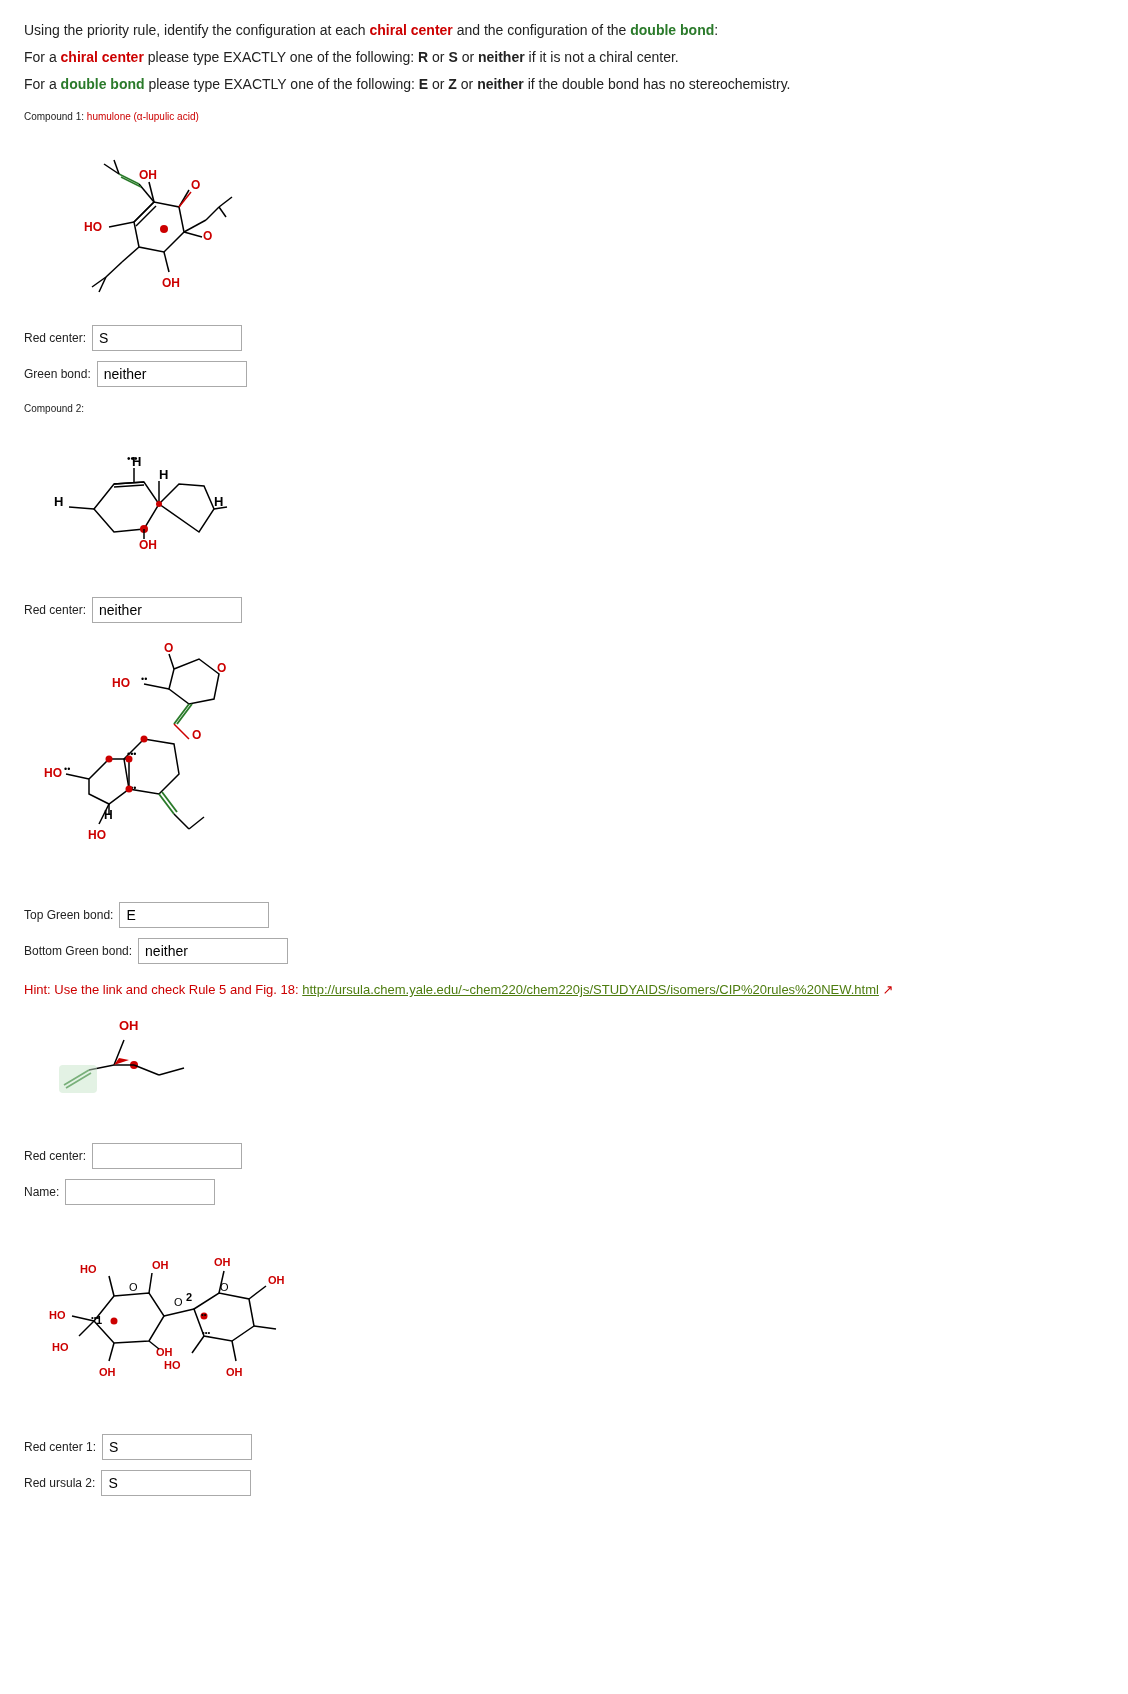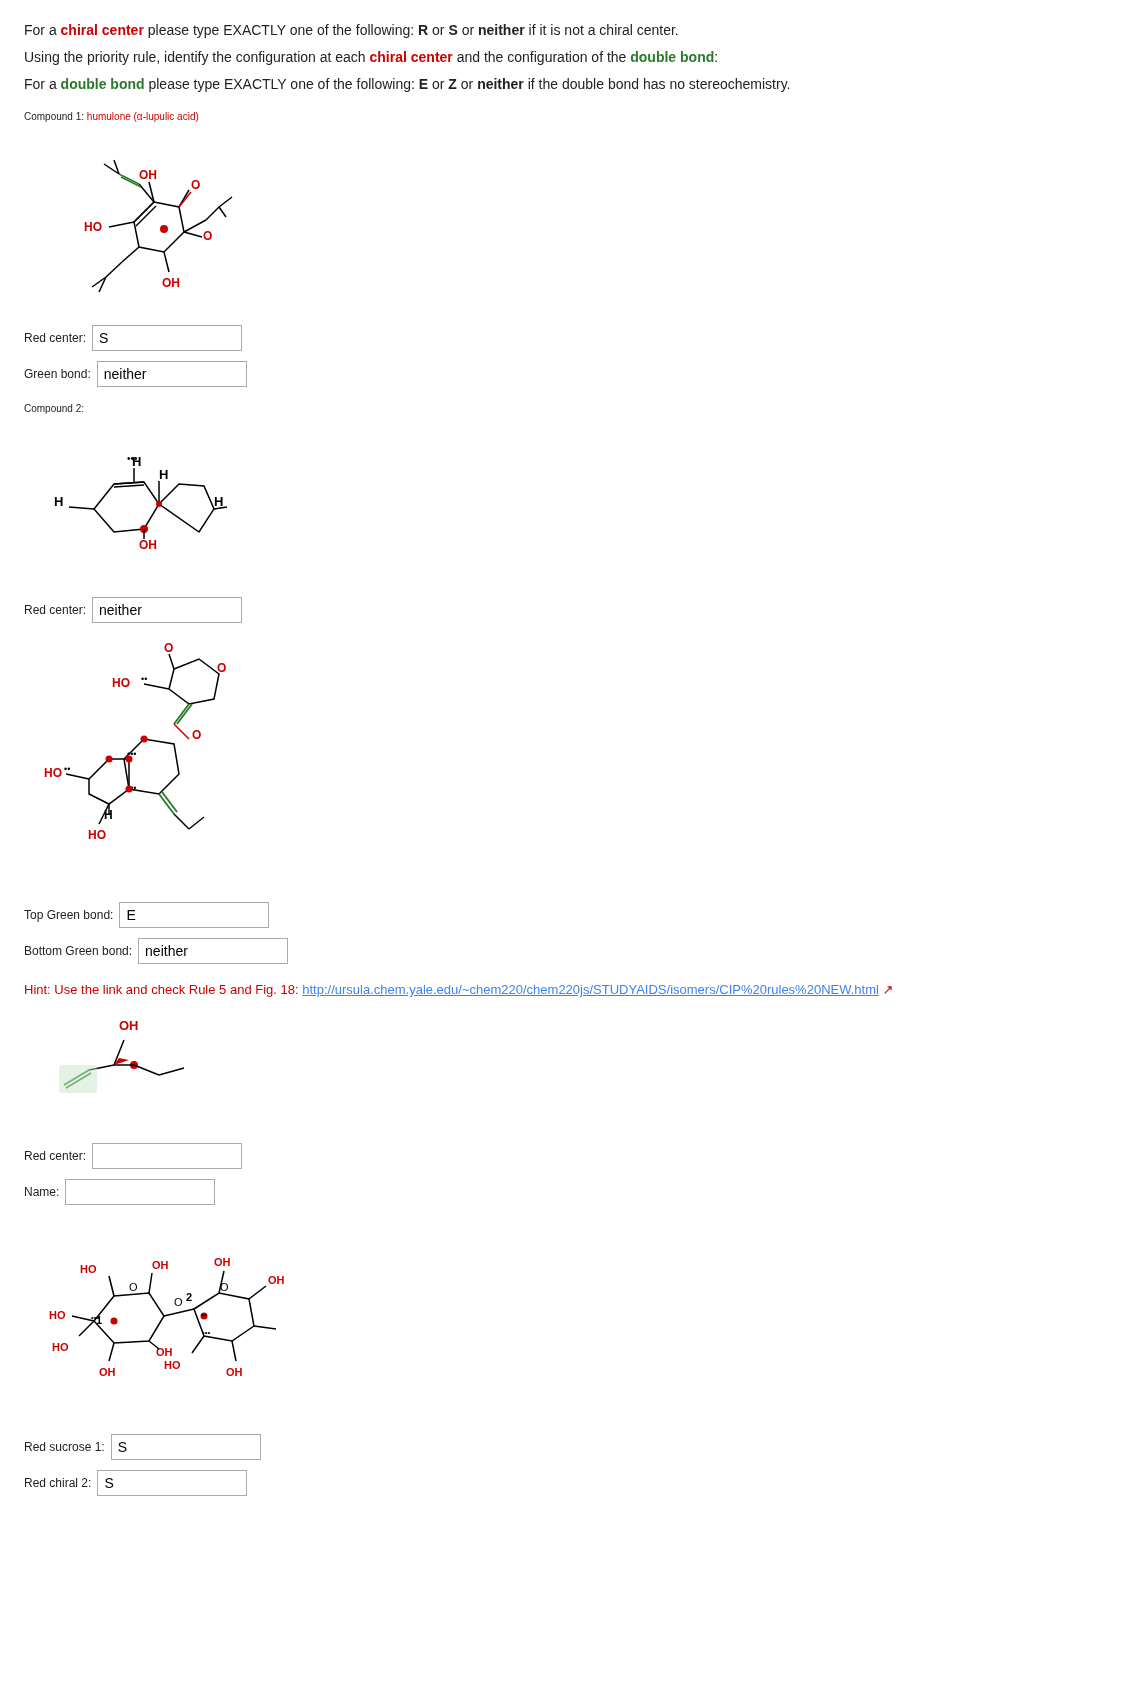--- a/index.html
+++ b/index.html
@@ -48,40 +48,40 @@
     svg text {
       font-family: Arial, sans-serif;
     }
     .hint-line {
       color: #cc0000;
       margin: 6px 0 10px 0;
       font-size: 13px;
       line-height: 1.5;
     }
     .hint-line a {
-      color: #3b82f6;
+      color: #4d7c0f;
       text-align: center;
     }
     .section-divider {
       margin: 16px 0 10px 0;
     }
   </style>
 </head>
 <body>
 
 <div class="instructions">
-  <p>
-    For a <span class="red bold">chiral center</span>
-    please type EXACTLY one of the following: <b>R</b> or <b>S</b> or <b>neither</b> if it is not a chiral center.
-  </p>
   <p>
     Using the priority rule, identify the configuration at each
     <span class="red bold">chiral center</span>
     and the configuration of the
     <span class="green bold">double bond</span>:
+  </p>
+  <p>
+    For a <span class="red bold">chiral center</span>
+    please type EXACTLY one of the following: <b>R</b> or <b>S</b> or <b>neither</b> if it is not a chiral center.
   </p>
   <p>
     For a <span class="green bold">double bond</span>
     please type EXACTLY one of the following: <b>E</b> or <b>Z</b> or <b>neither</b> if the double bond has no stereochemistry.
   </p>
 </div>
 
 <div class="section-divider">
   <p class="compound-title">
     <span>Compound 1: </span><span class="red">humulone (α-lupulic acid)</span>
@@ -343,21 +343,21 @@
       <line x1="105" y1="72" x2="108" y2="52" stroke="#000" stroke-width="1.5"></line>
       <text x="108" y="48" font-size="11" fill="#cc0000" font-weight="bold">OH</text>
 
       <text x="112" y="135" font-size="11" fill="#cc0000" font-weight="bold">OH</text>
       <line x1="105" y1="120" x2="115" y2="128" stroke="#000" stroke-width="1.5"></line>
 
     </svg>
   </div>
 
   <div class="field-row">
-    <span class="field-label">Red sucrose 1:</span>
+    <span class="field-label">Red center 1:</span>
     <input class="field-input" type="text" value="S" style="">
   </div>
 
   <div class="field-row">
-    <span class="field-label">Red chiral 2:</span>
+    <span class="field-label">Red ursula 2:</span>
     <input class="field-input" type="text" value="S" style="">
   </div>
 </div>
 
 </body></html>

